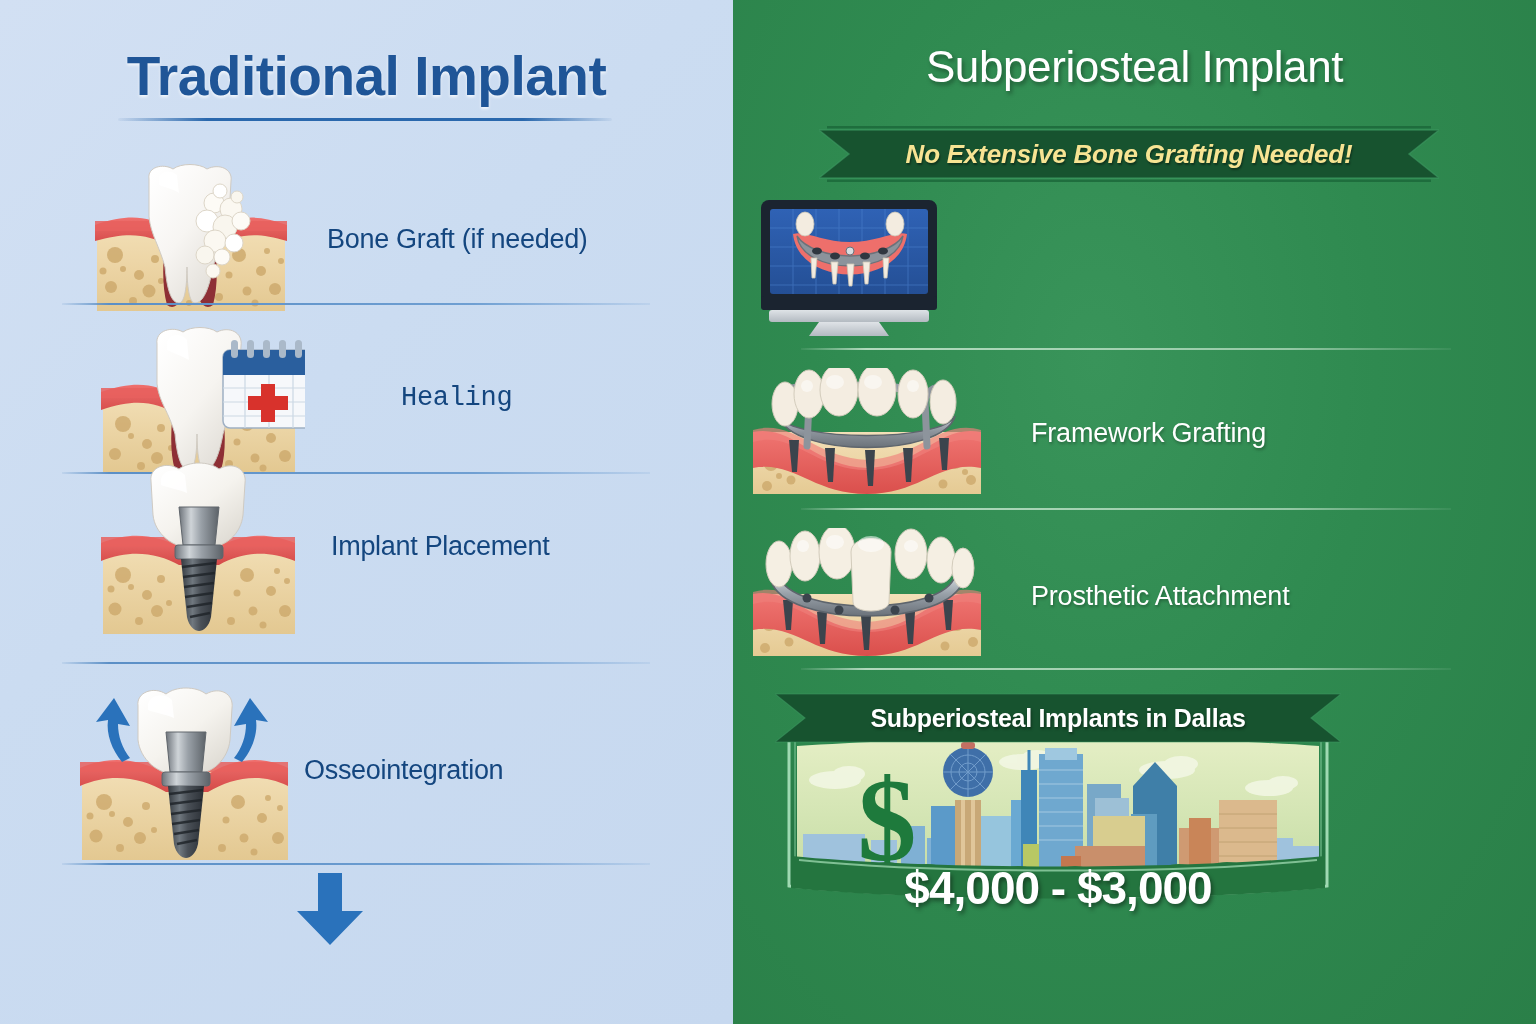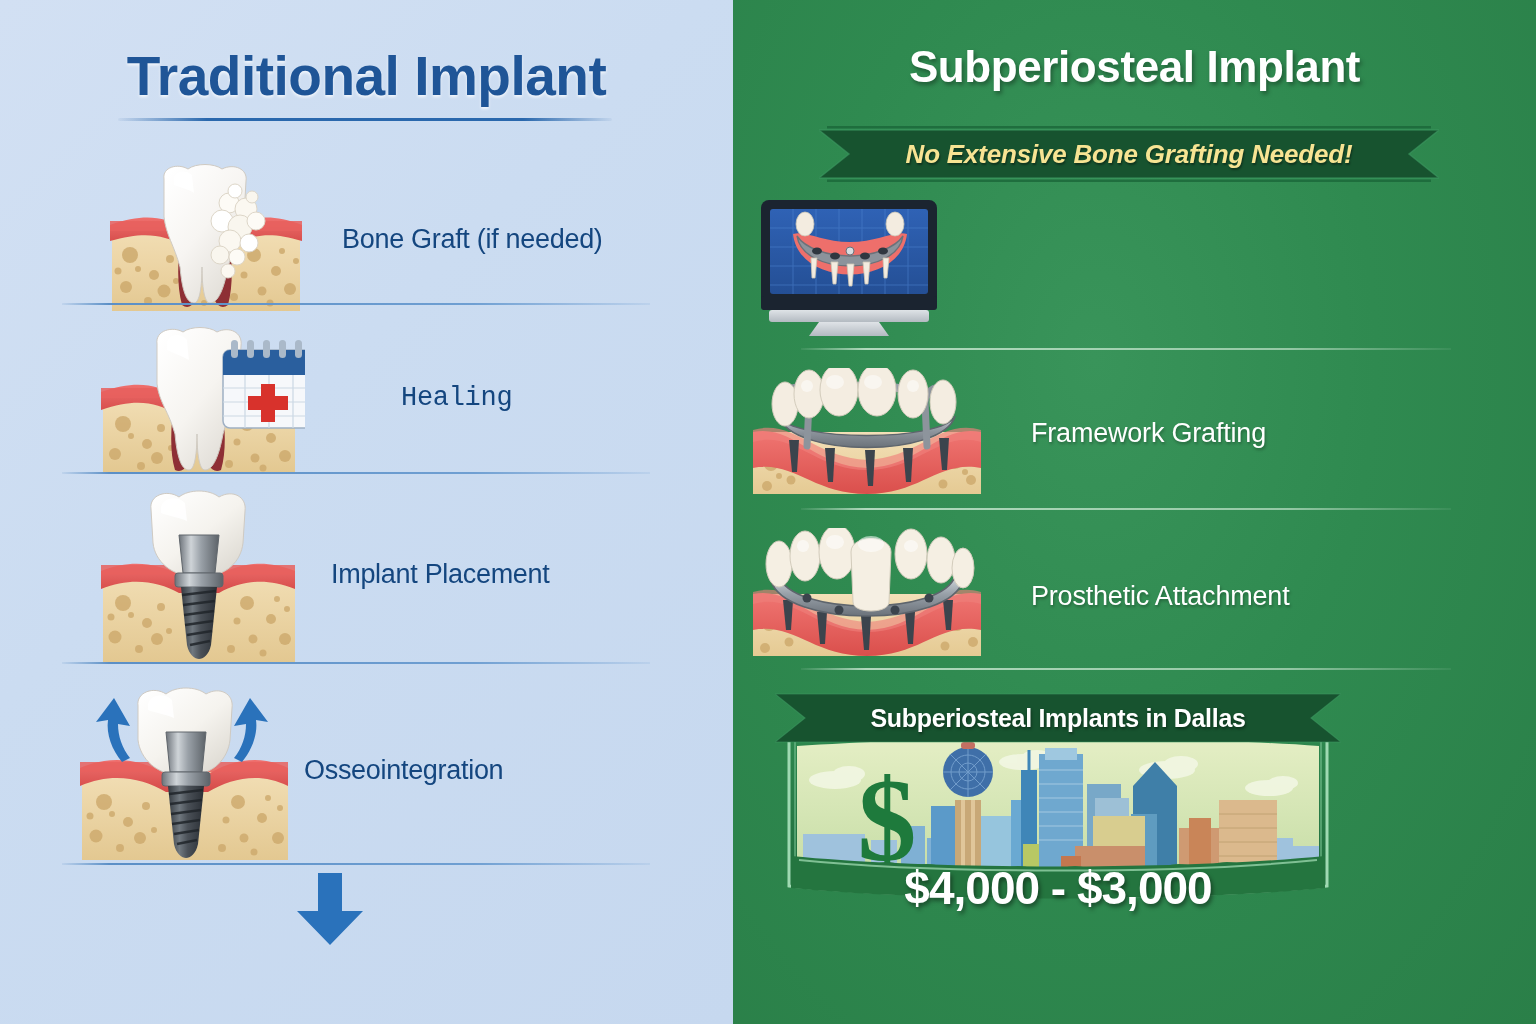--- a/index.html
+++ b/index.html
@@ -69,21 +69,21 @@
     width: 176px; height: 152px;
     overflow: visible;
   }
 
   
   .title-right {
     position: absolute;
     left: 0; right: 0; top: 42px;
     text-align: center;
     font-size: 44px;
-    font-weight: bold;
+    font-weight: normal;
     color: #ffffff;
     letter-spacing: -0.4px;
     text-shadow: 2px 3px 4px rgba(0,0,0,0.34);
   }
   .ribbon {
     position: absolute;
     left: 86px; top: 126px;
     width: 620px; height: 56px;
   }
   .ribbon-text {
@@ -136,21 +136,21 @@
 </head>
 <body>
 
 <div class="canvas">
 
   <div class="panel-left">
 
     <div class="title-left">Traditional Implant</div>
     <div class="title-left-rule"></div>
 
-    <div class="step" style="left:104px; top:163px;">
+    <div class="step" style="left:89px; top:163px;">
       <div class="boneblock">
         <svg width="210" height="148" viewBox="0 0 210 148">
           <defs>
             <linearGradient id="boneG1" x1="0" y1="0" x2="0" y2="1">
               <stop offset="0" stop-color="#f2dfb6"></stop>
                 <stop offset="0.5" stop-color="#ecd4a4"></stop>
                 <stop offset="1" stop-color="#e3c891"></stop>
             </linearGradient>
             <linearGradient id="gumG1" x1="0" y1="0" x2="0" y2="1">
               <stop offset="0" stop-color="#ef6f6d"></stop>
@@ -280,21 +280,21 @@
                 <line x1="198" y1="53" x2="198" y2="106"></line>
             </g>
             <path d="M166 62 h14 v12 h13 v14 h-13 v12 h-14 v-12 h-13 v-14 h13 Z" fill="#d8322c"></path>
           </g>
         </svg>
       </div>
       <div class="step-label" style="margin-left:130px;">Healing</div>
     </div>
     <div class="sep-left" style="top:472px;"></div>
 
-    <div class="step" style="left:95px; top:487px;">
+    <div class="step" style="left:95px; top:459px;">
       <div class="boneblock" style="height:175px;">
         <svg width="210" height="175" viewBox="0 0 210 175">
           <defs>
             <linearGradient id="boneG3" x1="0" y1="0" x2="0" y2="1">
               <stop offset="0" stop-color="#f2dfb6"></stop>
                 <stop offset="1" stop-color="#e3c891"></stop>
             </linearGradient>
             <linearGradient id="gumG3" x1="0" y1="0" x2="0" y2="1">
               <stop offset="0" stop-color="#ef6f6d"></stop>
                 <stop offset="1" stop-color="#d44a48"></stop>

